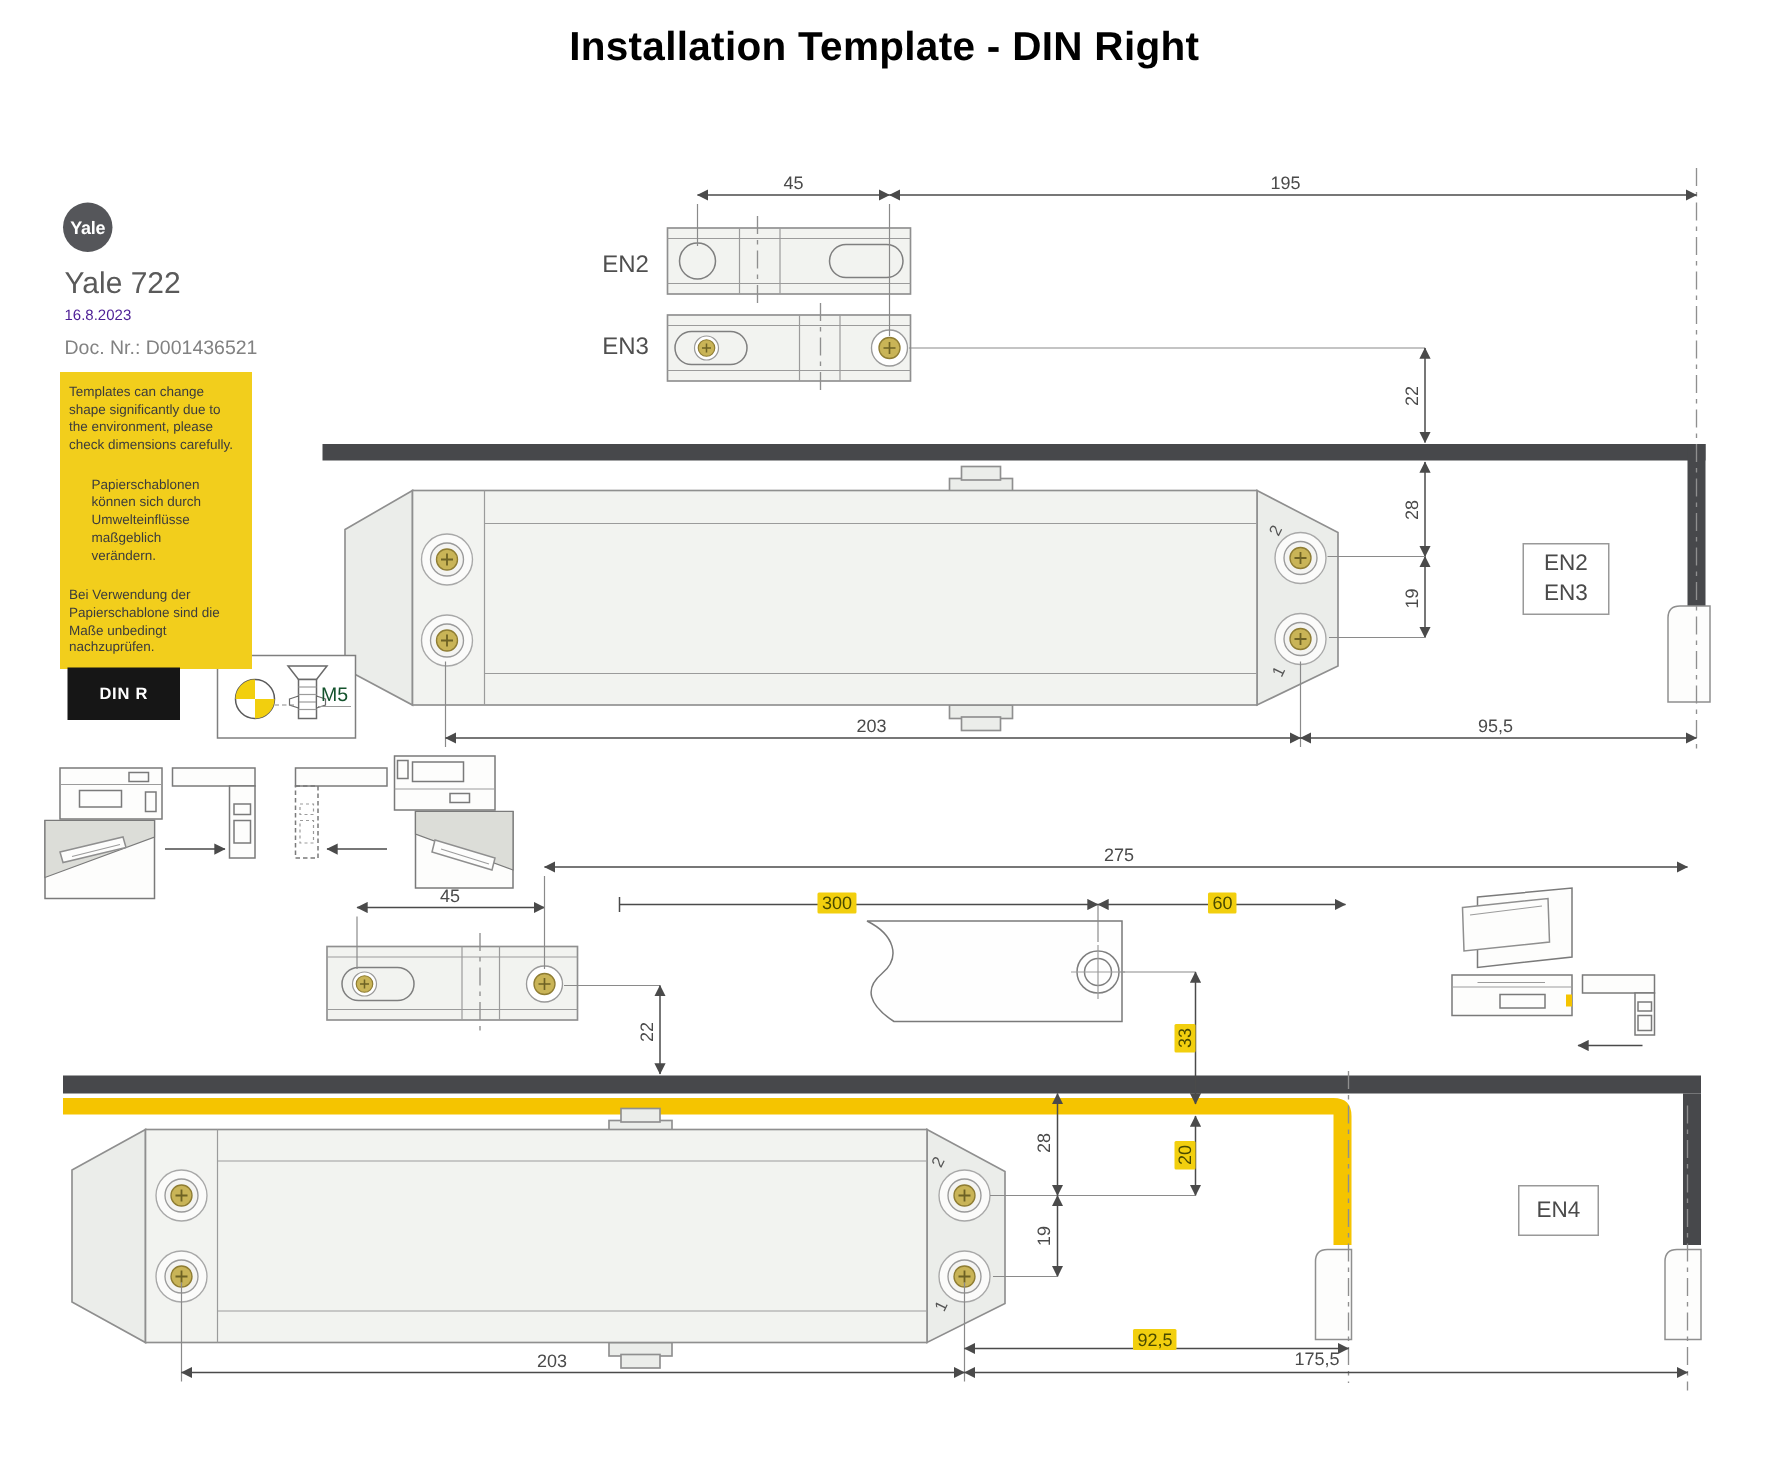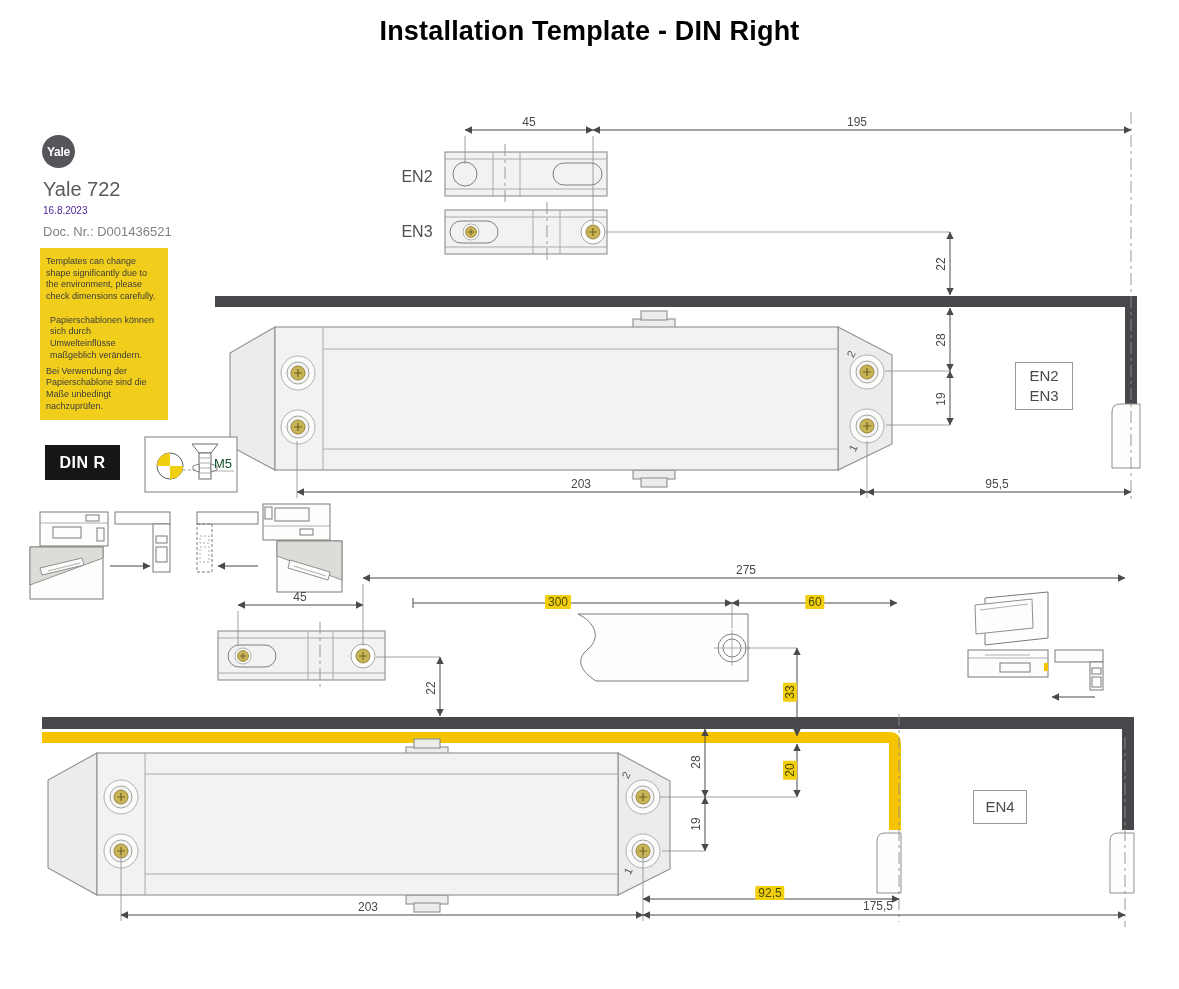--- a/index.html
+++ b/index.html
@@ -35,24 +35,24 @@
          font-size:27px;font-weight:700;color:#000000;letter-spacing:0.2px;}
   #yale-logo{position:absolute;left:42px;top:135px;width:33px;height:33px;border-radius:50%;
              background:#55565a;color:#ffffff;font-size:12px;font-weight:700;
              display:flex;align-items:center;justify-content:center;letter-spacing:-0.2px;}
   #product{position:absolute;left:43px;top:178px;font-size:20px;color:#5a5a5a;}
   #date{position:absolute;left:43px;top:205px;font-size:10px;color:#4c1d95;}
   #docnr{position:absolute;left:43px;top:224px;font-size:13px;color:#828282;}
   #warning{position:absolute;left:40px;top:248px;width:116px;padding:8px 6px;
            background:#f2ce1c;color:#3c3c3c;font-size:9px;line-height:1.3;z-index:3;}
   #warning .p1{margin:0 0 12px 0;}
-  #warning .p2{margin:4px;}
+  #warning .p2{margin:15px;}
   #warning .p3{margin:3px 0 0 0;}
   #dinr{position:absolute;left:45px;top:445px;width:75px;height:35px;background:#161616;
-        color:#fff;font-size:16px;font-weight:700;display:flex;align-items:center;
+        color:#fff;font-size:11px;font-weight:700;display:flex;align-items:center;
         justify-content:center;letter-spacing:0.5px;z-index:3;}
   .m5label{position:absolute;font-size:13px;color:#14532d;transform:translate(-50%,-50%);z-index:5;}
 </style>
 </head>
 <body>
 
 <div id="canvas">
 
   <svg id="draw" width="1179" height="989" viewBox="0 0 1179 989">
     <defs>
@@ -343,17 +343,17 @@
   <span class="dim v" style="left:431px;top:688px;">22</span>
   <span class="dim v hl" style="left:790px;top:692px;">33</span>
   <span class="dim v" style="left:696px;top:762px;">28</span>
   <span class="dim v" style="left:696px;top:824px;">19</span>
   <span class="dim v hl" style="left:790px;top:770px;">20</span>
   <span class="dim" style="left:368px;top:907px;">203</span>
   <span class="dim hl" style="left:770px;top:893px;">92,5</span>
   <span class="dim" style="left:878px;top:906px;">175,5</span>
   <span class="snum" style="left:626px;top:775px;">2</span>
   <span class="snum" style="left:628px;top:871px;">1</span>
-  <div class="ratingbox" style="left:973px;top:790px;width:52px;height:32px;">
+  <div class="ratingbox" style="left:1012px;top:790px;width:52px;height:32px;">
     <span>EN4</span>
   </div>
 
 </div>
 
 </body></html>

